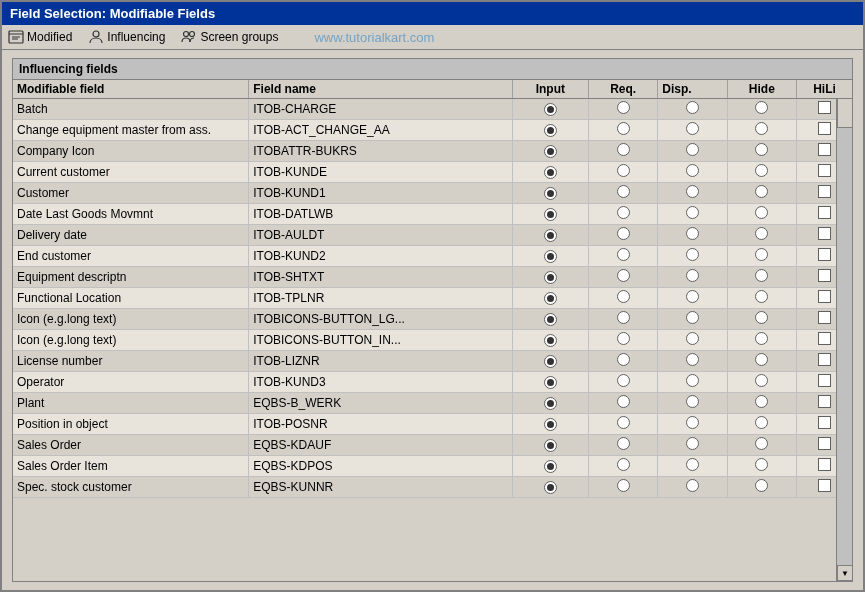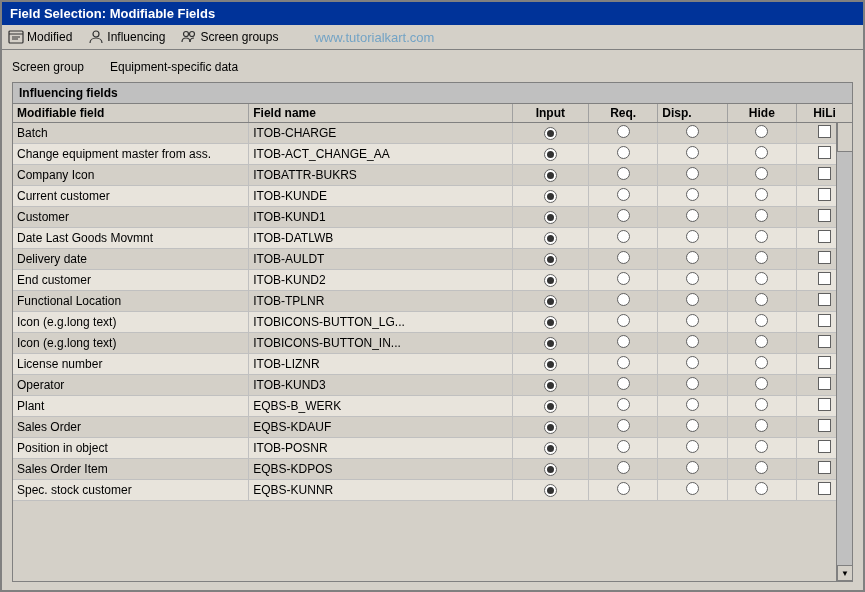--- a/index.html
+++ b/index.html
@@ -227,24 +227,20 @@
             <path d="M1 13c0-2.5 1.8-4 4-4s4 1.5 4 4" fill="none" stroke="#333" stroke-width="1.2"></path>
             <path d="M9 13c0-2.5 1.8-4 4-4" fill="none" stroke="#333" stroke-width="1.2"></path>
           </svg>
       </span>
       <span>Screen groups</span>
     </div>
     <span class="watermark" style="position:static; color:#4a90c4; opacity:0.7; font-size:13px; margin-left: 20px;">www.tutorialkart.com</span>
   </div>
 
   <div class="content">
-    <div class="screen-group-row">
-      <span class="screen-group-label">Screen group</span>
-      <span class="screen-group-value">Equipment-specific data</span>
-    </div>
 
     <div class="table-container">
       <div class="table-header-row">Influencing fields</div>
       <div class="table-scroll" style="position:relative;">
         <table>
           <thead>
             <tr>
               <th class="col-field">Modifiable field</th>
               <th class="col-name">Field name</th>
               <th class="col-input">Input</th>
@@ -321,20 +317,29 @@
               <tr>
                 <td class="col-field">End customer</td>
                 <td class="col-name">ITOB-KUND2</td>
                 <td class="col-input" style="text-align: center;"><div class="radio-btn filled"></div></td>
                 <td class="col-req" style="text-align: center;"><div class="radio-btn"></div></td>
                 <td class="col-disp" style="text-align: center;"><div class="radio-btn"></div></td>
                 <td class="col-hide" style="text-align: center;"><div class="radio-btn"></div></td>
                 <td class="col-hili" style="text-align: center;"><div class="checkbox-btn"></div></td>
               </tr>
               <tr>
+                <td class="col-field">Equipment descriptn</td>
+                <td class="col-name">ITOB-SHTXT</td>
+                <td class="col-input" style="text-align: center;"><div class="radio-btn filled"></div></td>
+                <td class="col-req" style="text-align: center;"><div class="radio-btn"></div></td>
+                <td class="col-disp" style="text-align: center;"><div class="radio-btn"></div></td>
+                <td class="col-hide" style="text-align: center;"><div class="radio-btn"></div></td>
+                <td class="col-hili" style="text-align: center;"><div class="checkbox-btn"></div></td>
+              </tr>
+              <tr>
                 <td class="col-field">Functional Location</td>
                 <td class="col-name">ITOB-TPLNR</td>
                 <td class="col-input" style="text-align: center;"><div class="radio-btn filled"></div></td>
                 <td class="col-req" style="text-align: center;"><div class="radio-btn"></div></td>
                 <td class="col-disp" style="text-align: center;"><div class="radio-btn"></div></td>
                 <td class="col-hide" style="text-align: center;"><div class="radio-btn"></div></td>
                 <td class="col-hili" style="text-align: center;"><div class="checkbox-btn"></div></td>
               </tr>
               <tr>
                 <td class="col-field">Icon (e.g.long text)</td>
@@ -375,31 +380,31 @@
               <tr>
                 <td class="col-field">Plant</td>
                 <td class="col-name">EQBS-B_WERK</td>
                 <td class="col-input" style="text-align: center;"><div class="radio-btn filled"></div></td>
                 <td class="col-req" style="text-align: center;"><div class="radio-btn"></div></td>
                 <td class="col-disp" style="text-align: center;"><div class="radio-btn"></div></td>
                 <td class="col-hide" style="text-align: center;"><div class="radio-btn"></div></td>
                 <td class="col-hili" style="text-align: center;"><div class="checkbox-btn"></div></td>
               </tr>
               <tr>
+                <td class="col-field">Position in object</td>
+                <td class="col-name">ITOB-POSNR</td>
+                <td class="col-input" style="text-align: center;"><div class="radio-btn filled"></div></td>
+                <td class="col-req" style="text-align: center;"><div class="radio-btn"></div></td>
+                <td class="col-disp" style="text-align: center;"><div class="radio-btn"></div></td>
+                <td class="col-hide" style="text-align: center;"><div class="radio-btn"></div></td>
+                <td class="col-hili" style="text-align: center;"><div class="checkbox-btn"></div></td>
+              </tr>
+              <tr>
                 <td class="col-field">Sales Order</td>
                 <td class="col-name">EQBS-KDAUF</td>
-                <td class="col-input" style="text-align: center;"><div class="radio-btn filled"></div></td>
-                <td class="col-req" style="text-align: center;"><div class="radio-btn"></div></td>
-                <td class="col-disp" style="text-align: center;"><div class="radio-btn"></div></td>
-                <td class="col-hide" style="text-align: center;"><div class="radio-btn"></div></td>
-                <td class="col-hili" style="text-align: center;"><div class="checkbox-btn"></div></td>
-              </tr>
-              <tr>
-                <td class="col-field">Position in object</td>
-                <td class="col-name">ITOB-POSNR</td>
                 <td class="col-input" style="text-align: center;"><div class="radio-btn filled"></div></td>
                 <td class="col-req" style="text-align: center;"><div class="radio-btn"></div></td>
                 <td class="col-disp" style="text-align: center;"><div class="radio-btn"></div></td>
                 <td class="col-hide" style="text-align: center;"><div class="radio-btn"></div></td>
                 <td class="col-hili" style="text-align: center;"><div class="checkbox-btn"></div></td>
               </tr>
               <tr>
                 <td class="col-field">Sales Order Item</td>
                 <td class="col-name">EQBS-KDPOS</td>
                 <td class="col-input" style="text-align: center;"><div class="radio-btn filled"></div></td>

